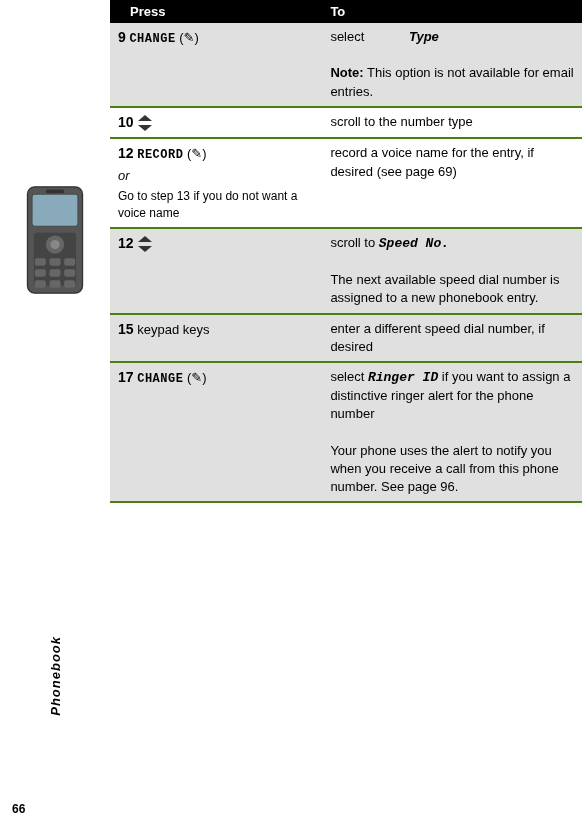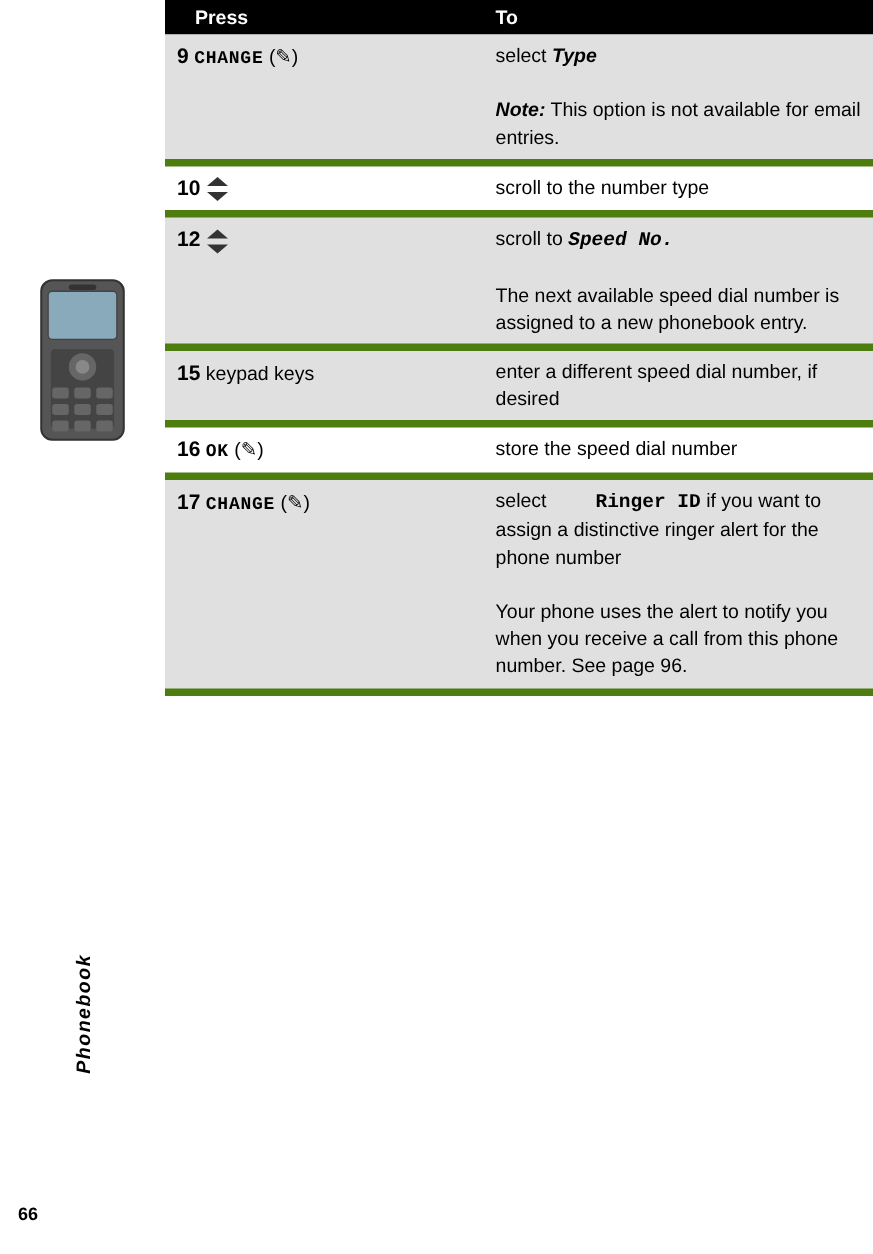--- a/index.html
+++ b/index.html
@@ -91,21 +91,21 @@
       padding-left: 20px;
     }
 
     .header-row th:last-child {
       width: 55%;
     }
 
     tr.data-row td {
       padding: 5px 8px;
       vertical-align: top;
-      border-bottom: 5px solid #4d7c0f;
+      border-bottom: 2px solid #4d7c0f;
       font-size: 13px;
       line-height: 1.4;
     }
 
     tr.data-row:nth-child(even) td {
       background: #f0f0f0;
     }
 
     tr.data-row:nth-child(odd) td {
       background: #fff;
@@ -132,25 +132,25 @@
     .cmd {
       font-family: 'Courier New', monospace;
       font-weight: bold;
       font-size: 12px;
       letter-spacing: 0.5px;
     }
 
     .italic-text {
       font-style: italic;
       font-weight: bold;
+      margin-left: 41px;
     }
 
     .note-bold {
       font-weight: bold;
-      font-style: italic;
     }
 
     .or-text {
       font-style: italic;
       font-size: 13px;
       margin: 3px 0;
     }
 
     .goto-text {
       font-size: 12px;
@@ -209,34 +209,34 @@
           <td class="press-cell combined-press"><span class="row-num">9</span> <span class="cmd">CHANGE</span> (✎)</td>
           <td><span>select </span><span class="italic-text">Type</span><br><br><span class="note-bold">Note:</span> <span>This option is not available for email entries.</span></td>
         </tr>
         <tr class="data-row white-row">
           <td class="press-cell combined-press"><span class="row-num">10</span> <svg viewBox="0 0 16 18" xmlns="http://www.w3.org/2000/svg" style="width:16px;height:18px;vertical-align:middle;display:inline-block;">
     <polygon points="8,1 15,7 1,7" fill="#333"></polygon>
     <polygon points="8,17 15,11 1,11" fill="#333"></polygon>
   </svg></td>
           <td><span>scroll to the number type</span></td>
         </tr>
+        <tr class="data-row white-row">
+          <td class="press-cell combined-press"><span class="row-num">12</span> <span class="cmd">RECORD</span> (✎)<br><div class="or-text">or</div><div class="goto-text">Go to step 13 if you do not want a voice name</div></td>
+          <td><span>record a voice name for the entry, if desired (see page 69)</span></td>
+        </tr>
         <tr class="data-row gray-row">
           <td class="press-cell combined-press"><span class="row-num">12</span> <svg viewBox="0 0 16 18" xmlns="http://www.w3.org/2000/svg" style="width:16px;height:18px;vertical-align:middle;display:inline-block;">
     <polygon points="8,1 15,7 1,7" fill="#333"></polygon>
     <polygon points="8,17 15,11 1,11" fill="#333"></polygon>
   </svg></td>
           <td><span>scroll to </span><span style="font-family:'Courier New',monospace;font-style:italic;font-weight:bold;">Speed No.</span><br><br><span>The next available speed dial number is assigned to a new phonebook entry.</span></td>
         </tr>
         <tr class="data-row gray-row">
           <td class="press-cell combined-press"><span class="row-num">15</span> keypad keys</td>
           <td><span>enter a different speed dial number, if desired</span></td>
         </tr>
-        <tr class="data-row white-row">
-          <td class="press-cell combined-press"><span class="row-num">16</span> <span class="cmd">OK</span> (✎)</td>
-          <td><span>store the speed dial number</span></td>
-        </tr>
         <tr class="data-row gray-row">
           <td class="press-cell combined-press"><span class="row-num">17</span> <span class="cmd">CHANGE</span> (✎)</td>
-          <td><span>select </span><span style="font-family:'Courier New',monospace;font-weight:bold;margin-left:29px;">Ringer ID</span><span> if you want to assign a distinctive ringer alert for the phone number</span><br><br><span>Your phone uses the alert to notify you when you receive a call from this phone number. See page 96.</span></td>
+          <td><span>select </span><span style="font-family:'Courier New',monospace;font-style:italic;font-weight:bold;">Ringer ID</span><span> if you want to assign a distinctive ringer alert for the phone number</span><br><br><span>Your phone uses the alert to notify you when you receive a call from this phone number. See page 96.</span></td>
         </tr>
       </tbody>
   </table>
 </div>
 
 </body></html>

